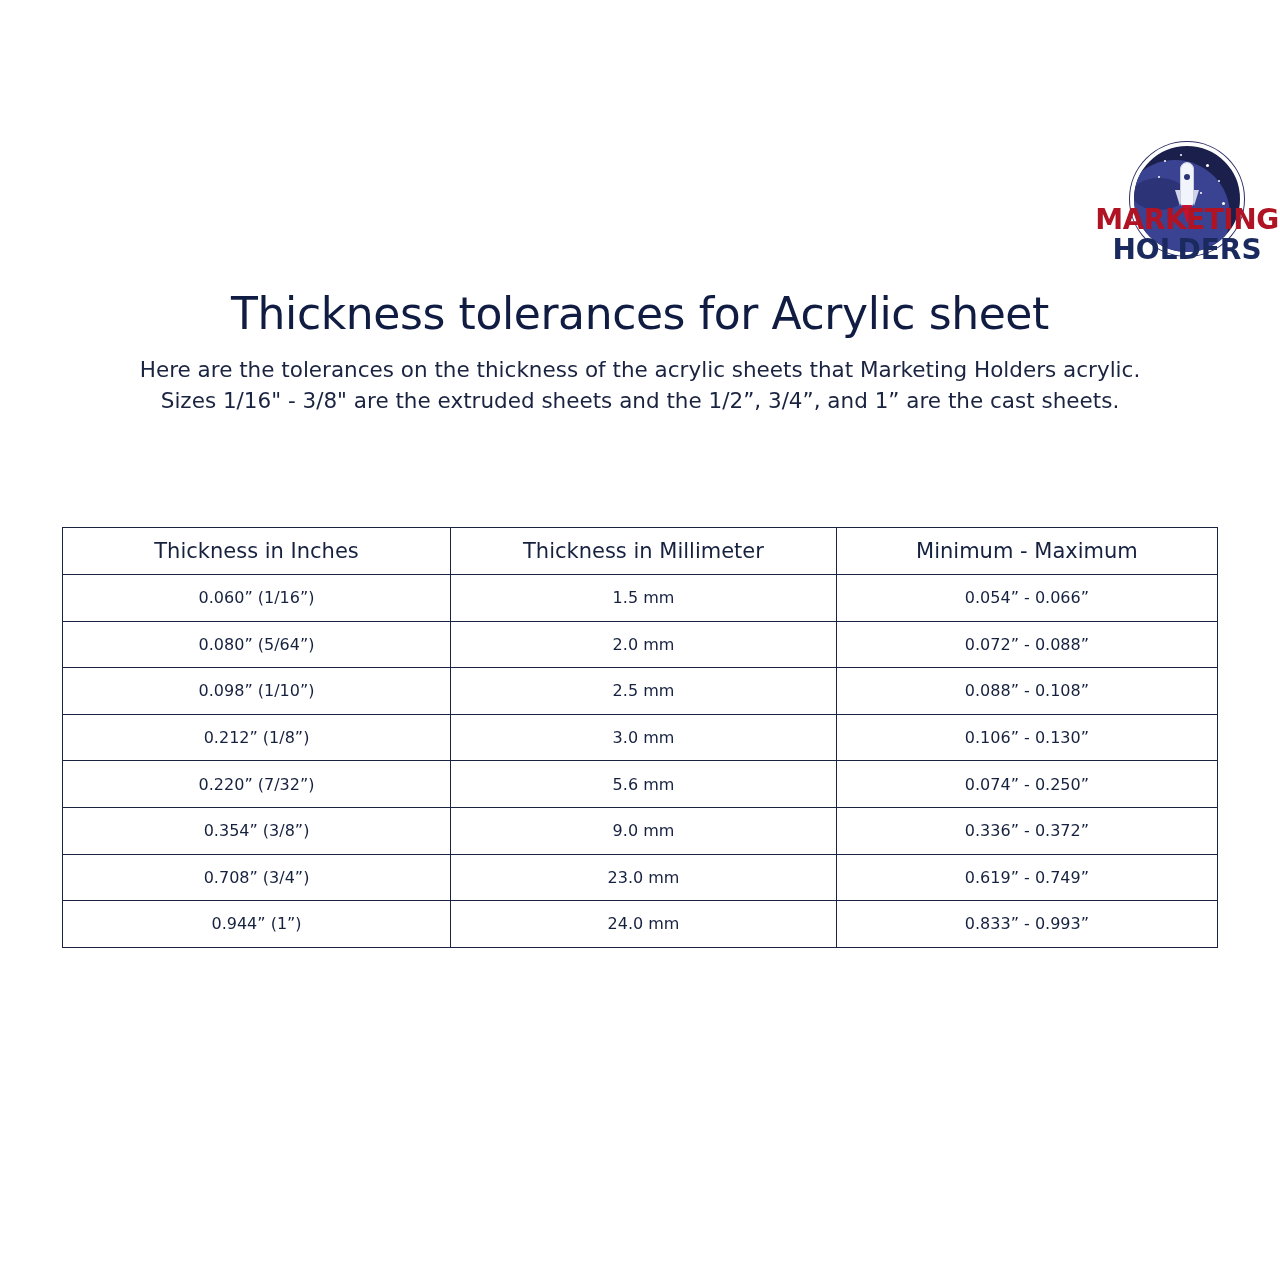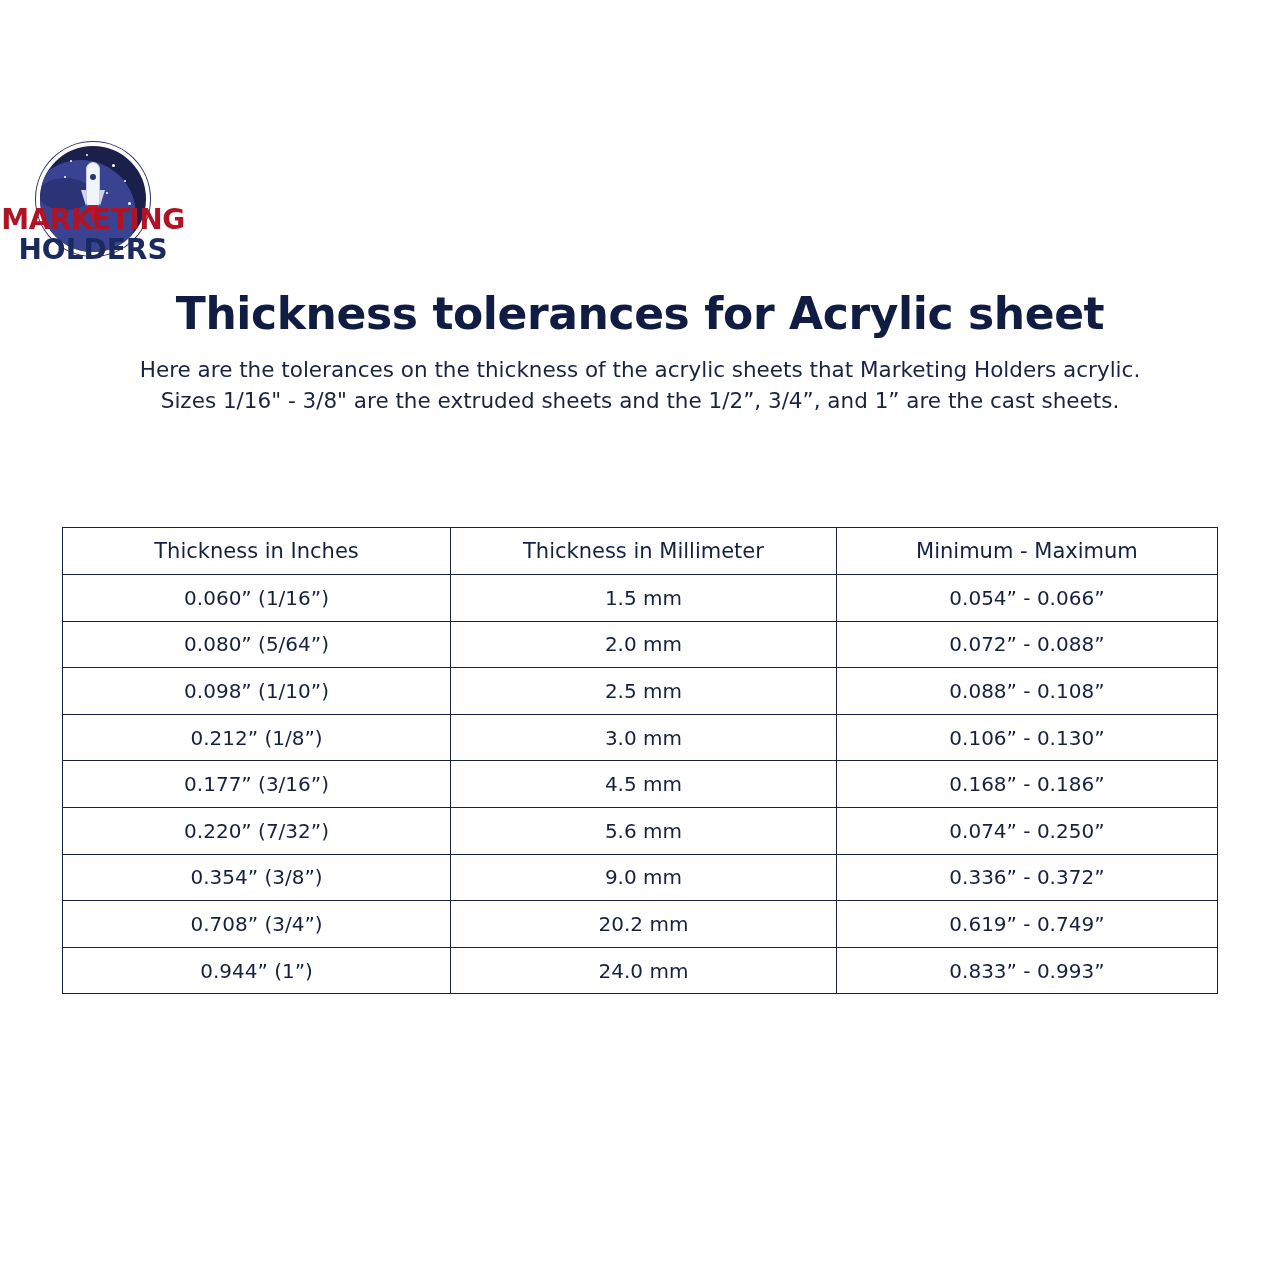--- a/index.html
+++ b/index.html
@@ -17,21 +17,21 @@
     position: relative;
     background: #ffffff;
   }
 
   
   .logo-block {
     width: 100%;
     padding-top: 142px;
     display: flex;
     flex-direction: column;
-    align-items: flex-start;
+    align-items: flex-end;
   }
   .logo-badge {
     position: relative;
     width: 186px;
     height: 120px;
     display: flex;
     justify-content: center;
   }
   .logo-circle {
     position: absolute;
@@ -147,21 +147,21 @@
     font-weight: 700;
     letter-spacing: 0px;
     color: #1b2a5e;
   }
 
   
   .title {
     margin: 26px 0 0 0;
     text-align: center;
     font-size: 44px;
-    font-weight: 700;
+    font-weight: 400;
     color: #101c42;
     letter-spacing: -0.4px;
   }
   .subtitle {
     margin: 16px auto 0 auto;
     width: 1130px;
     text-align: center;
     font-size: 21.5px;
     line-height: 1.42;
     color: #1a2340;
@@ -187,21 +187,21 @@
     text-align: center;
     color: #16213f;
     font-weight: 400;
     height: 46.6px;
     padding: 0 4px;
   }
   th {
     font-size: 21px;
     height: 47px;
   }
-  td { font-size: 20px; text-align: center; }
+  td { font-size: 16px; text-align: center; }
   col.c1 { width: 33.6%; }
   col.c2 { width: 33.4%; }
   col.c3 { width: 33.0%; }
 </style>
 </head>
 <body>
 
 <div class="page">
 
   <div class="logo-block">
@@ -269,37 +269,32 @@
           <td>0.098” (1/10”)</td>
           <td>2.5 mm</td>
           <td>0.088” - 0.108”</td>
         </tr>
         <tr>
           <td>0.212” (1/8”)</td>
           <td>3.0 mm</td>
           <td>0.106” - 0.130”</td>
         </tr>
         <tr>
-          <td>0.177” (3/16”)</td>
-          <td>4.5 mm</td>
-          <td>0.168” - 0.186”</td>
-        </tr>
-        <tr>
           <td>0.220” (7/32”)</td>
           <td>5.6 mm</td>
           <td>0.074” - 0.250”</td>
         </tr>
         <tr>
           <td>0.354” (3/8”)</td>
           <td>9.0 mm</td>
           <td>0.336” - 0.372”</td>
         </tr>
         <tr>
           <td>0.708” (3/4”)</td>
-          <td>20.2 mm</td>
+          <td>23.0 mm</td>
           <td>0.619” - 0.749”</td>
         </tr>
         <tr>
           <td>0.944” (1”)</td>
           <td>24.0 mm</td>
           <td>0.833” - 0.993”</td>
         </tr>
       </tbody>
     </table>
   </div>

